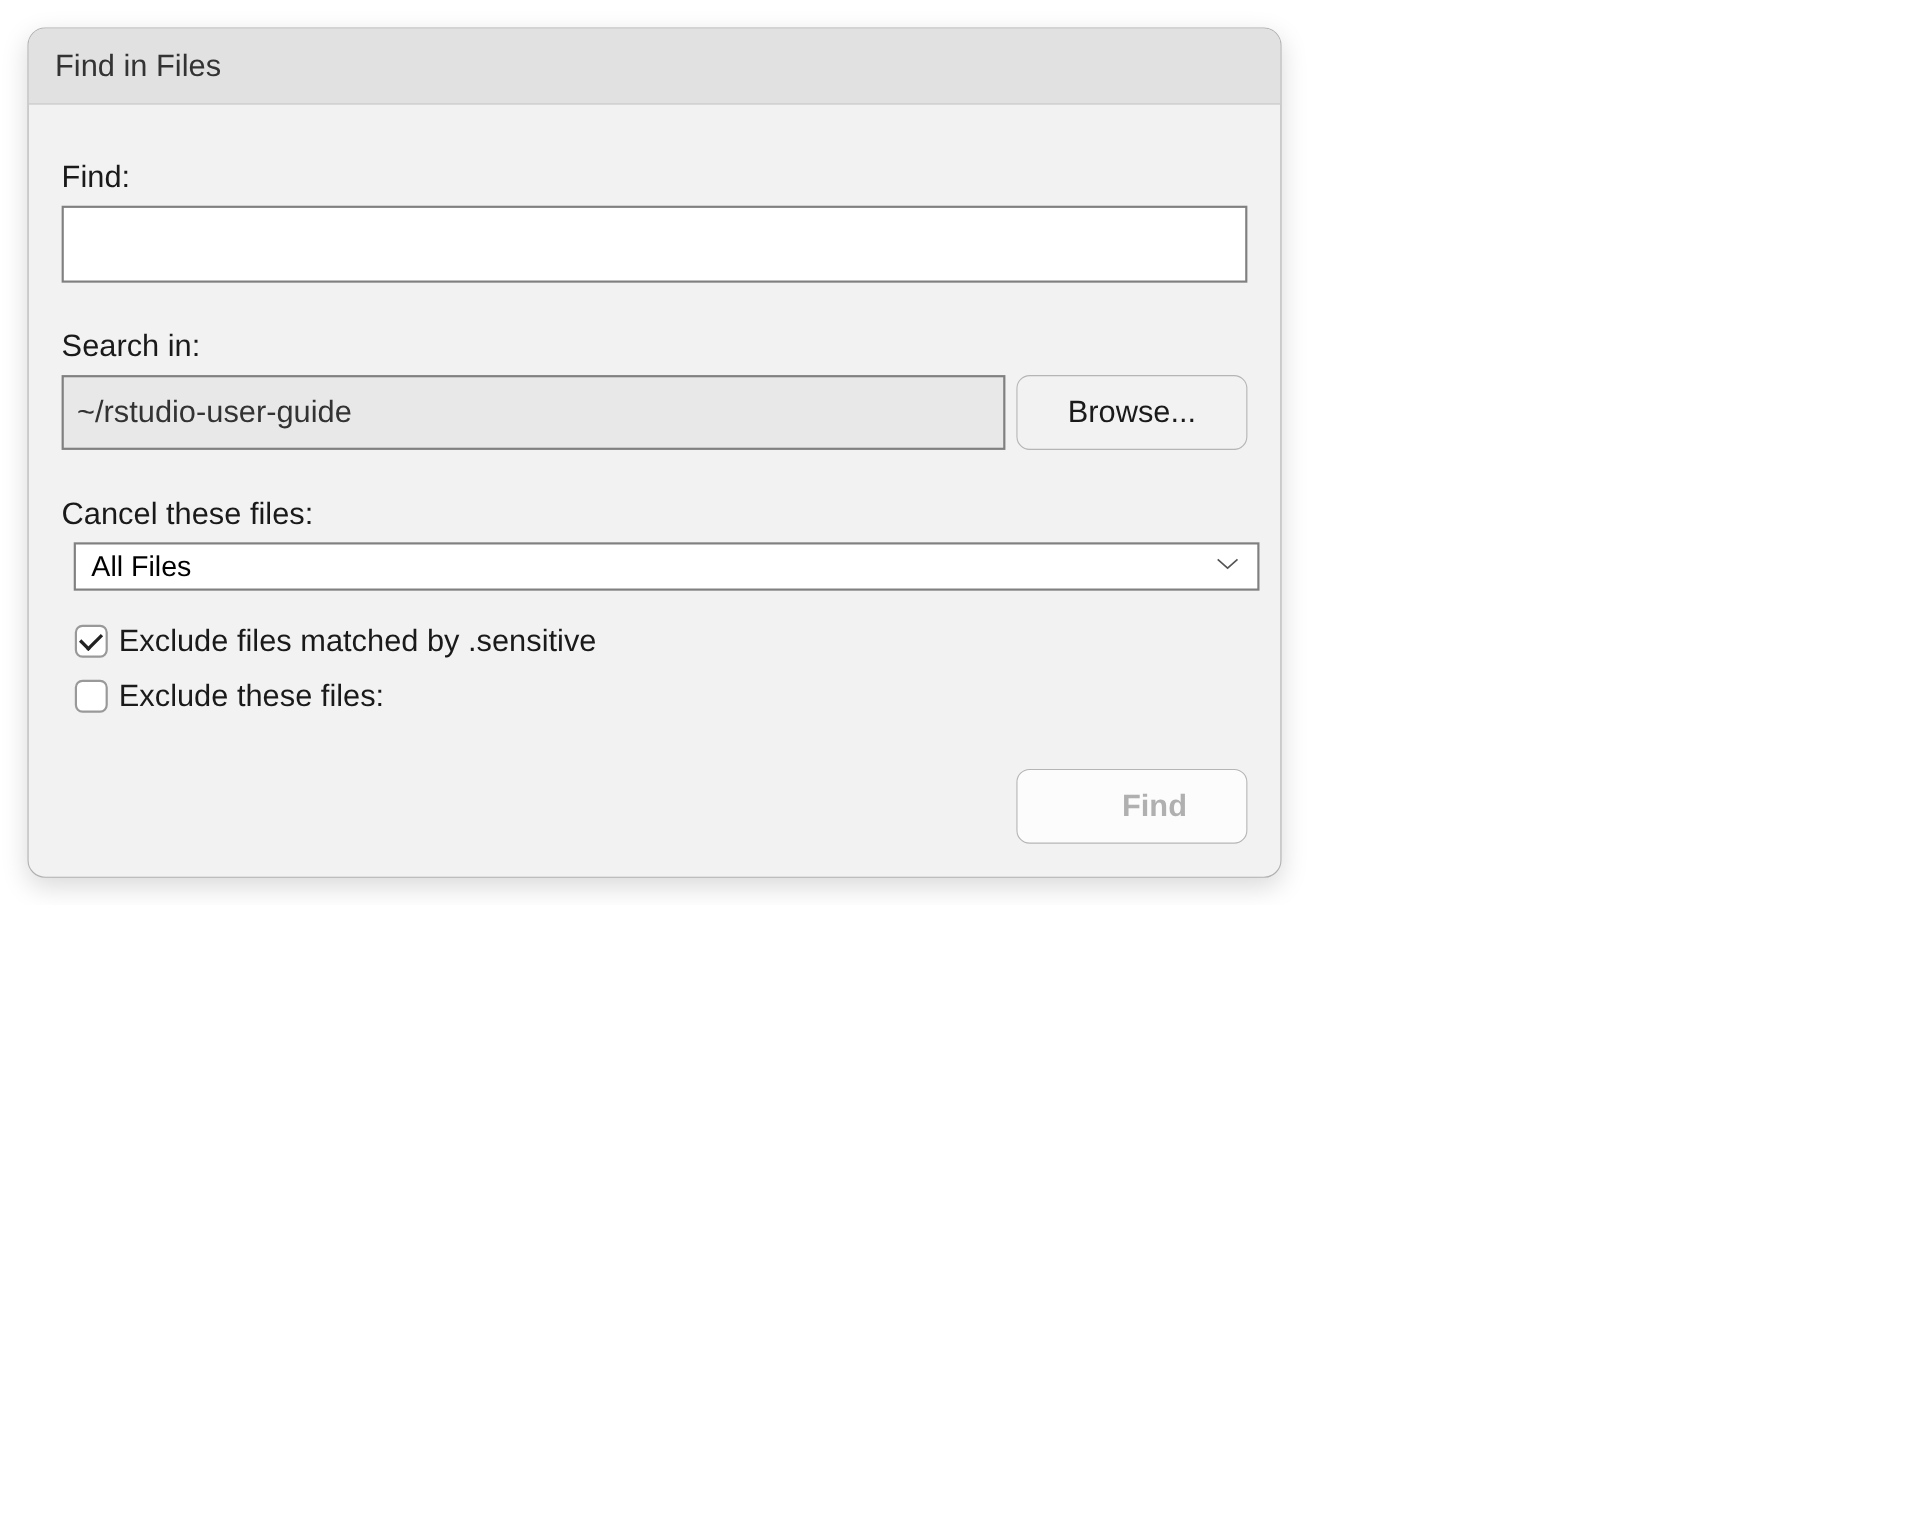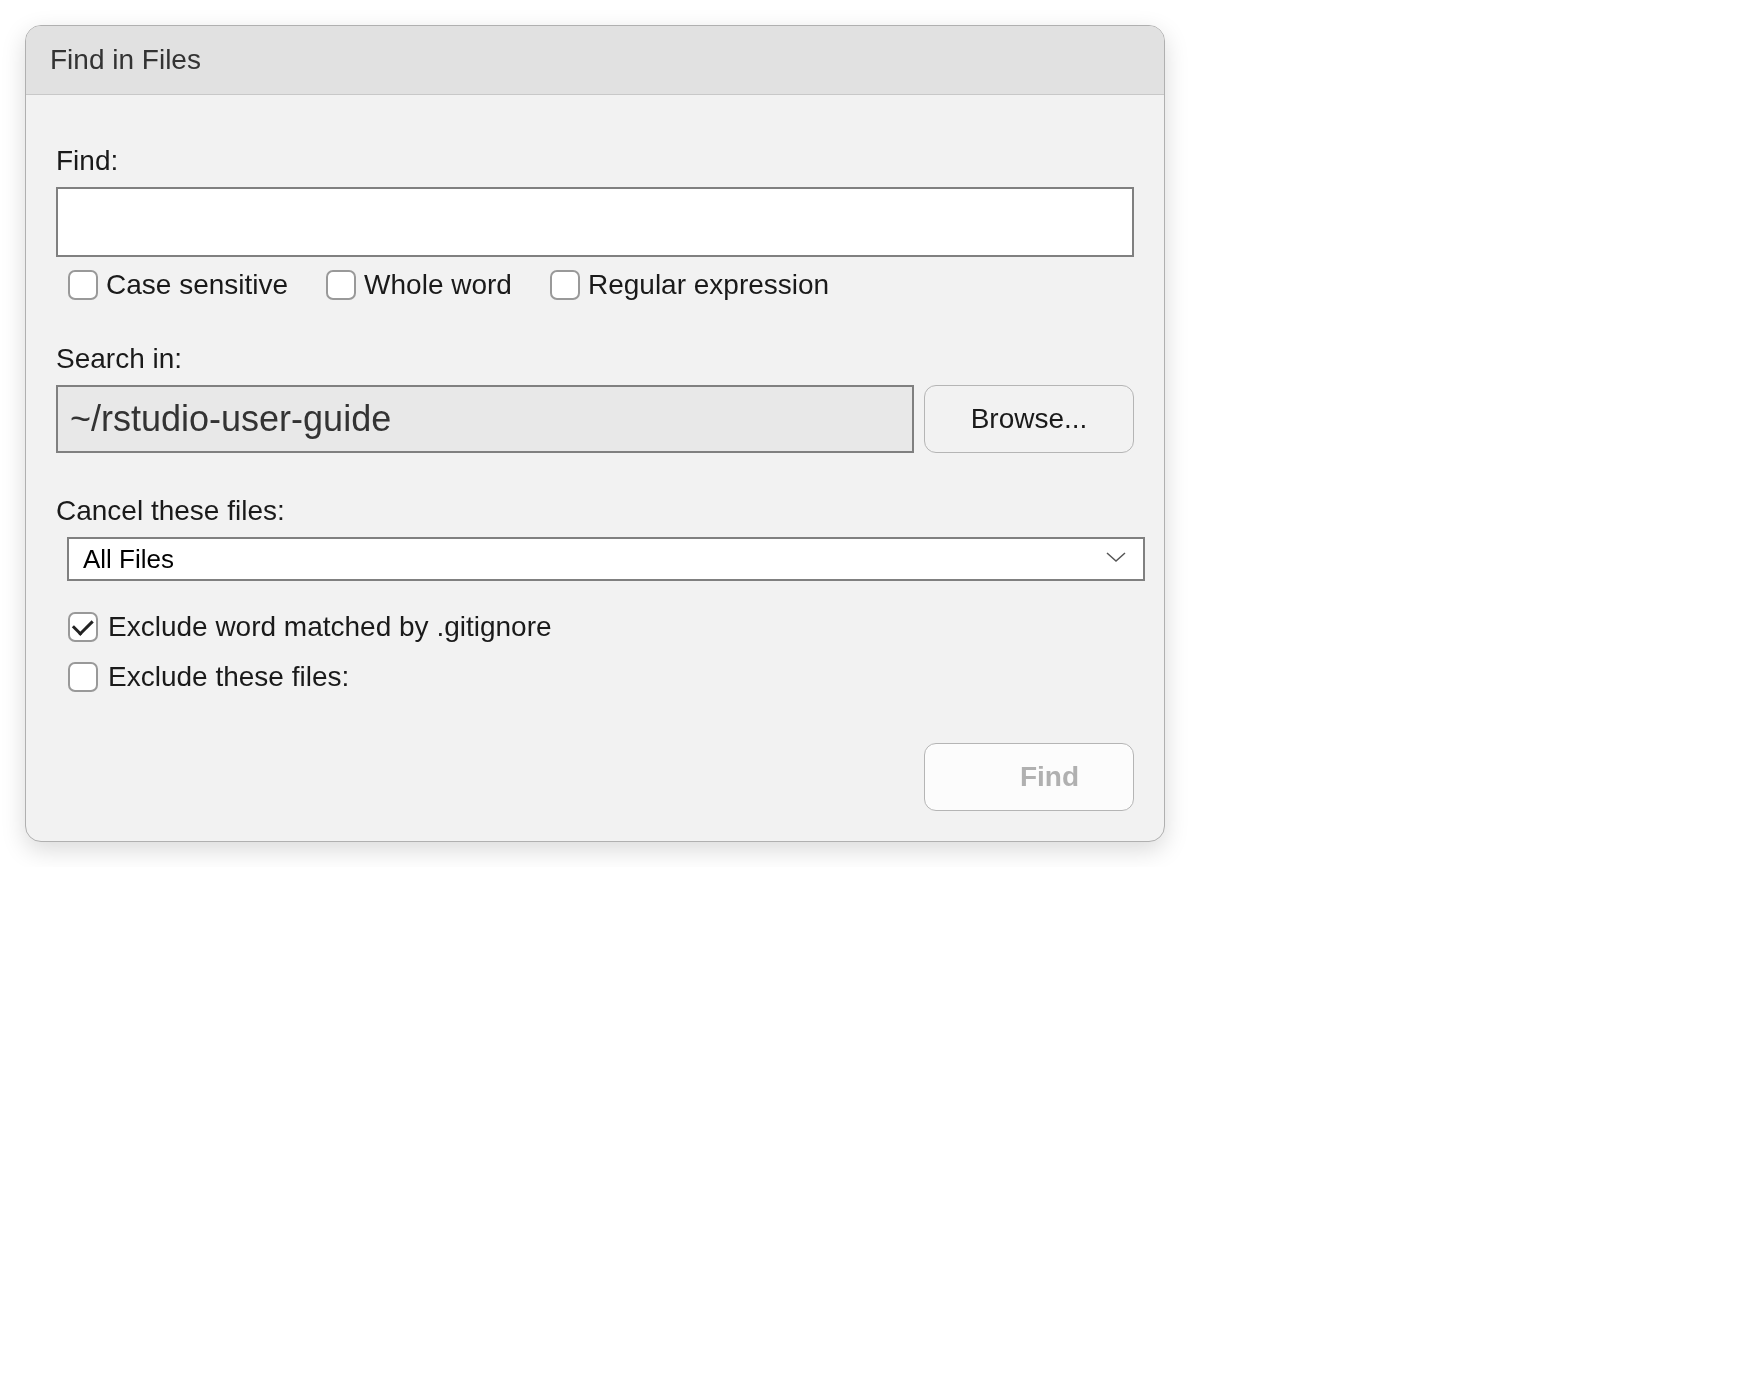--- a/index.html
+++ b/index.html
@@ -43,21 +43,21 @@
       background: #ffffff;
       font-size: 26px;
       padding: 0 12px;
       outline: none;
     }
     .text-input-readonly {
       width: 100%;
       height: 68px;
       border: 2px solid #808080;
       background: #e8e8e8;
-      font-size: 36px;
+      font-size: 28px;
       padding: 0 12px;
       color: #333;
       display: flex;
       align-items: center;
     }
     .checkbox-row {
       display: flex;
       gap: 38px;
       margin-top: 12px;
       padding-left: 12px;
@@ -187,34 +187,20 @@
 <div class="dialog">
   <div class="titlebar">
     <span>Find in Files</span>
   </div>
 
   <div class="content">
 
     <div class="section">
       <label class="field-label">Find:</label>
       <input type="text" class="text-input" value="" style="">
-      <div class="checkbox-row">
-        <div class="checkbox-item">
-          <span class="checkbox"></span>
-          <span class="checkbox-label">Case sensitive</span>
-        </div>
-        <div class="checkbox-item">
-          <span class="checkbox"></span>
-          <span class="checkbox-label">Whole word</span>
-        </div>
-        <div class="checkbox-item">
-          <span class="checkbox"></span>
-          <span class="checkbox-label">Regular expression</span>
-        </div>
-      </div>
     </div>
 
     <div class="section">
       <label class="field-label">Search in:</label>
       <div class="search-in-row">
         <div class="text-input-readonly">
           <span>~/rstudio-user-guide</span>
         </div>
         <button class="browse-button">
           <span>Browse...</span>
@@ -232,21 +218,21 @@
           <svg viewBox="0 0 22 14">
               <polyline points="2,3 11,11 20,3" fill="none" stroke="#555" stroke-width="1.5"></polyline>
             </svg>
         </span>
       </div>
     </div>
 
     <div class="exclude-section">
       <div class="exclude-item">
         <span class="checkbox checked"></span>
-        <span class="checkbox-label">Exclude word matched by .gitignore</span>
+        <span class="checkbox-label">Exclude files matched by .sensitive</span>
       </div>
       <div class="exclude-item">
         <span class="checkbox"></span>
         <span class="checkbox-label">Exclude these files:</span>
       </div>
     </div>
 
     <div class="button-row">
       <button class="action-button primary">
         <span>Find</span>

